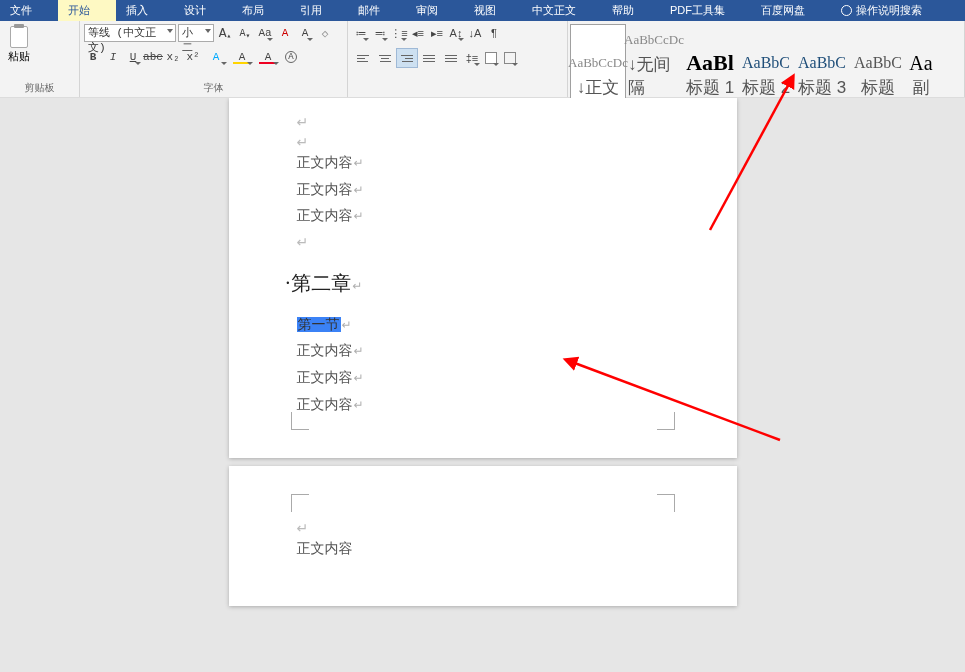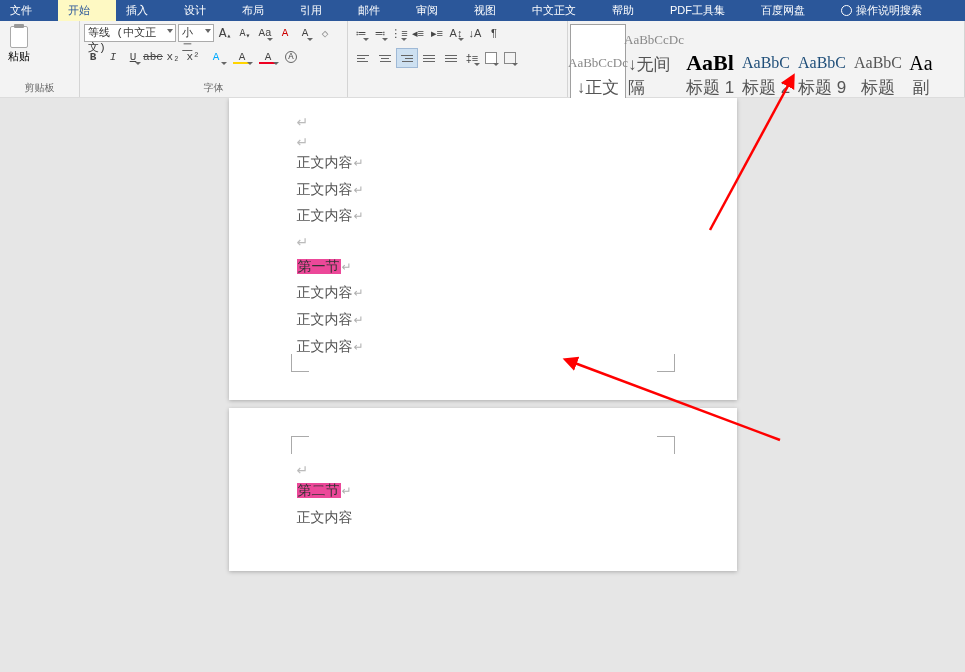--- a/index.html
+++ b/index.html
@@ -202,21 +202,21 @@
     }
     .page2{
       padding-top:50px;
       min-height:140px;
     }
     .para-mark{color:#b0b0b0;font-size:12px;margin-left:1px;}
     .dot-lead{margin-left:-12px;}
     .h1{font-family:"Microsoft YaHei";font-size:20px;color:#222;margin-top:14px;margin-bottom:6px;}
     .h2{text-indent:0;}
     .bodyline{text-indent:0;}
-    .sel{background:#ec4899;color:#333;padding:0 1px;}
+    .sel{background:#3b82f6;color:#333;padding:0 1px;}
     .pilcrow{color:#bbb;}
     .blank-line{height:20px;color:#bbb;}
     .corner{
       position:absolute;
       width:18px;height:18px;
     }
     .corner.bl{left:62px;bottom:28px;border-left:1px solid #aaa;border-bottom:1px solid #aaa;}
     .corner.br{right:62px;bottom:28px;border-right:1px solid #aaa;border-bottom:1px solid #aaa;}
     .corner.tl{left:62px;top:28px;border-left:1px solid #aaa;border-top:1px solid #aaa;}
     .corner.tr{right:62px;top:28px;border-right:1px solid #aaa;border-top:1px solid #aaa;}
@@ -407,21 +407,21 @@
       <div class="style-item">
           <div class="style-sample big">AaBl</div>
           <div class="style-name">标题 1</div>
         </div>
       <div class="style-item">
           <div class="style-sample blue">AaBbC</div>
           <div class="style-name">标题 2</div>
         </div>
       <div class="style-item">
           <div class="style-sample blue">AaBbC</div>
-          <div class="style-name">标题 9</div>
+          <div class="style-name">标题 3</div>
         </div>
       <div class="style-item">
           <div class="style-sample gray16">AaBbC</div>
           <div class="style-name">标题</div>
         </div>
       <div class="style-item" style="width:30px;overflow:hidden">
           <div class="style-sample trunc">Aa</div>
           <div class="style-name">副</div>
         </div>
     </div>
@@ -430,33 +430,33 @@
 </div>
 
 <div class="workspace">
   <div class="page">
     <div class="blank-line"><span class="pilcrow">↵</span></div>
     <div class="blank-line"><span class="pilcrow">↵</span></div>
     <div class="bodyline"><span>正文内容</span><span class="para-mark">↵</span></div>
     <div class="bodyline"><span>正文内容</span><span class="para-mark">↵</span></div>
     <div class="bodyline"><span>正文内容</span><span class="para-mark">↵</span></div>
     <div class="blank-line"><span class="pilcrow">↵</span></div>
+    <div class="h1 dot-lead">·<span>第二章</span><span class="para-mark">↵</span></div>
     <div class="blank-line" style="height:4px"></div>
     <div class="h2"><span class="sel">第一节</span><span class="para-mark">↵</span></div>
     <div class="bodyline"><span>正文内容</span><span class="para-mark">↵</span></div>
     <div class="bodyline"><span>正文内容</span><span class="para-mark">↵</span></div>
     <div class="bodyline"><span>正文内容</span><span class="para-mark">↵</span></div>
     <span class="corner bl"></span>
     <span class="corner br"></span>
   </div>
   <div class="page page2">
     <span class="corner tl"></span>
     <span class="corner tr"></span>
     <div class="blank-line"><span class="pilcrow">↵</span></div>
-    <div class="h2"><span class="sel">第二节</span><span class="para-mark">↵</span></div>
     <div class="bodyline"><span>正文内容</span></div>
   </div>
 </div>
 
 <svg class="arrows" width="965" height="672">
   <defs>
     <marker id="ah" markerWidth="10" markerHeight="10" refX="2" refY="3" orient="auto">
       <path d="M0,0 L6,3 L0,6 Z" fill="#ff0000"></path>
     </marker>
   </defs>

